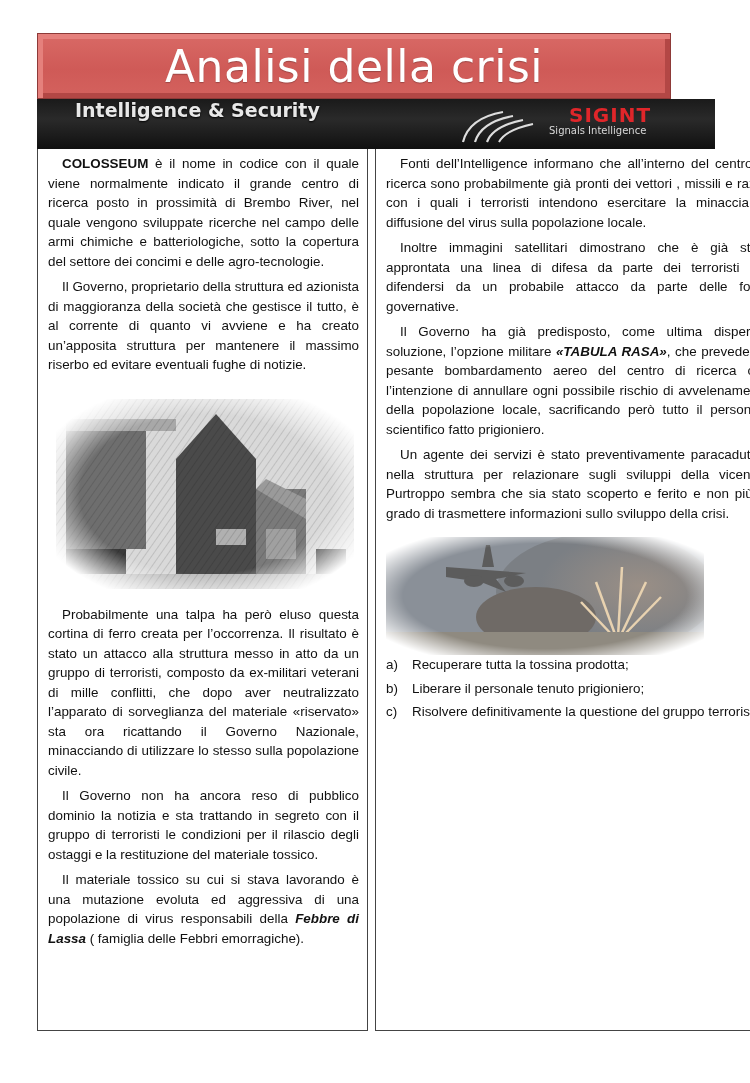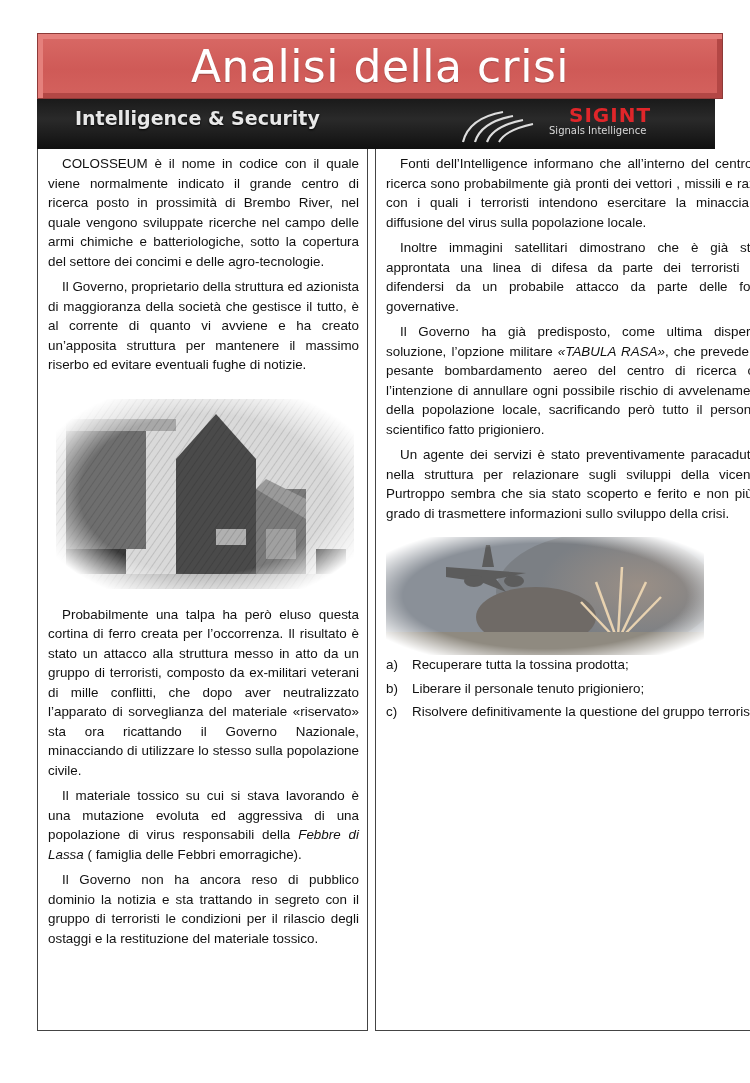--- a/index.html
+++ b/index.html
@@ -1,53 +1,53 @@
 <!DOCTYPE html>
 <html><head>
 <meta charset="utf-8">
 <style>
   html, body { margin: 0; padding: 0; background: #ffffff; }
   body { width: 750px; height: 1083px; position: relative; overflow: hidden;
          font-family: "Liberation Sans", sans-serif; color: #111; }
   .title-banner {
-    position: absolute; left: 37px; top: 33px; width: 686px; height: 66px;
+    position: absolute; left: 37px; top: 33px; width: 634px; height: 66px;
     background: linear-gradient(#d96a66, #cf5a57 55%, #d4625e);
     box-shadow: inset 0 0 0 1px #8e3a38, inset 6px 6px 0 #e5807c, inset -6px -6px 0 #b34745;
     display: flex; align-items: center; justify-content: center;
   }
   .title-banner h1 {
     margin: 0; color: #ffffff; font-family: "DejaVu Sans", sans-serif;
     font-size: 44px; font-weight: normal; letter-spacing: 0.5px;
     text-shadow: 0 1px 1px rgba(0,0,0,0.25);
   }
   .logo-bar {
     position: absolute; left: 37px; top: 99px; width: 678px; height: 50px;
     background: linear-gradient(#1a1a1a, #2a2a2a 40%, #101010);
   }
   .logo-left {
-    position: absolute; left: 38px; top: 8px; color: #e8e8e8;
+    position: absolute; left: 38px; top: 0; color: #e8e8e8;
     font-family: "DejaVu Sans", sans-serif; font-weight: bold; font-size: 19px;
     text-shadow: 0 1px 2px #000;
   }
   .waves { position: absolute; left: 418px; top: 9px; width: 90px; height: 36px; }
   .sigint { position: absolute; left: 512px; top: 6px; }
   .sigint-main { color: #e0262a; font-family: "DejaVu Sans", sans-serif; font-weight: bold;
                  font-size: 20px; line-height: 20px; letter-spacing: 1px; margin-left: 20px; }
   .sigint-sub { color: #d8d8d8; font-family: "DejaVu Sans", sans-serif; font-size: 10px; line-height: 12px; }
 
   .col-box {
     position: absolute; top: 149px; height: 882px; border: 1.5px solid #444; border-top: none;
     box-sizing: border-box; background: #fff;
   }
   .col-left { left: 37px; width: 331px; }
   .col-right { left: 375px; width: 403px; }
   .col-inner { padding: 5px 8px 0 10px; font-family: "Liberation Sans", sans-serif; font-size: 13.4px;
                line-height: 19.5px; text-align: justify; }
   .col-inner p { margin: 0 0 6px 0; text-indent: 14px; }
-  .col-inner b { font-weight: normal; }
+  .col-inner b { font-weight: bold; }
   .photo { display: block; margin: 24px 0 16px 8px; }
   .list { margin: 0 0 6px 0; padding: 0; list-style: none; }
   .list li { display: flex; margin-bottom: 4px; }
   .list .mk { width: 26px; flex: none; }
   .list .tx { flex: 1; text-align: justify; }
 </style>
 </head>
 <body>
 
 <div class="title-banner">
@@ -91,22 +91,22 @@
       <polygon points="200,90 250,120 250,100 210,80" fill="#9a9a9a"></polygon>
       <rect x="210" y="130" width="30" height="30" fill="#a0a0a0"></rect>
       <rect x="160" y="130" width="30" height="16" fill="#b0b0b0"></rect>
       <rect x="10" y="150" width="60" height="30" fill="#3a3a3a"></rect>
       <rect x="260" y="150" width="30" height="30" fill="#3a3a3a"></rect>
       <rect x="0" y="175" width="298" height="15" fill="#bdbdbd"></rect>
       <rect x="0" y="0" width="298" height="190" fill="url(#hatch)"></rect>
       <rect x="0" y="0" width="298" height="190" fill="url(#vig)"></rect>
     </svg>
     <p>Probabilmente una talpa ha però eluso questa cortina di ferro creata per l’occorrenza.  Il risultato è stato un attacco alla struttura  messo in atto da un gruppo di terroristi, composto da ex-militari veterani di mille conflitti, che dopo aver neutralizzato l’apparato di sorveglianza  del materiale «riservato» sta ora ricattando il Governo Nazionale, minacciando di utilizzare lo stesso sulla popolazione civile.</p>
+    <p>Il Governo non ha ancora reso di pubblico dominio la notizia e sta trattando in segreto  con il gruppo di terroristi le condizioni per il rilascio degli ostaggi e la restituzione del materiale tossico.</p>
     <p><span>Il materiale tossico su cui si stava lavorando è una mutazione evoluta ed aggressiva di una popolazione di virus responsabili della </span><b><i>Febbre di Lassa</i></b><span> ( famiglia delle Febbri emorragiche).</span></p>
-    <p>Il Governo non ha ancora reso di pubblico dominio la notizia e sta trattando in segreto  con il gruppo di terroristi le condizioni per il rilascio degli ostaggi e la restituzione del materiale tossico.</p>
   </div>
 </div>
 
 <div class="col-box col-right">
   <div class="col-inner">
     <p>Fonti dell’Intelligence  informano che all’interno del centro di ricerca sono probabilmente  già pronti dei vettori , missili e razzi, con i quali i terroristi intendono esercitare la minaccia di diffusione del virus sulla popolazione locale.</p>
     <p>Inoltre immagini satellitari  dimostrano che è già stata approntata una linea di difesa da parte dei terroristi per difendersi da un probabile attacco da parte delle forze governative.</p>
     <p><span>Il Governo ha già predisposto, come ultima disperata soluzione, l’opzione militare </span><b><i>«TABULA RASA»</i></b><span>, che prevede un pesante bombardamento aereo del centro di ricerca con l’intenzione di annullare ogni possibile rischio di avvelenamento della popolazione locale, sacrificando però tutto il personale scientifico fatto prigioniero.</span></p>
     <p>Un agente dei servizi è stato preventivamente paracadutato nella struttura per relazionare sugli sviluppi della vicenda. Purtroppo sembra che sia stato scoperto e ferito e non più in grado di trasmettere informazioni sullo sviluppo della crisi.</p>
     <svg class="photo" width="318" height="118" viewBox="0 0 318 118" style="margin:14px 0 0 0;">

